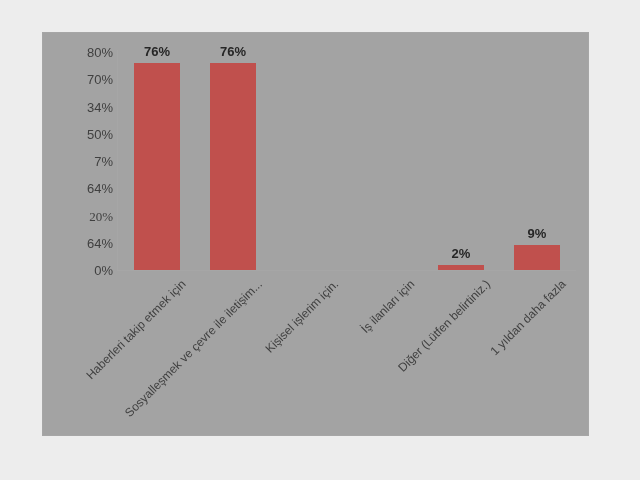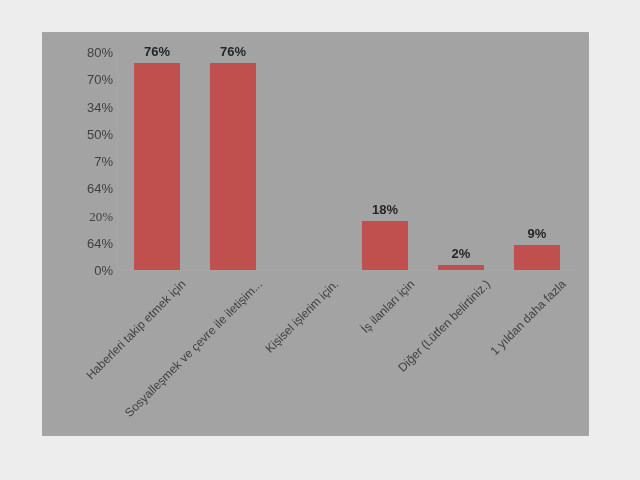--- a/index.html
+++ b/index.html
@@ -140,24 +140,20 @@
 
   <div id="bars-layer">
       <div class="bar-slot" style="left: 2px;">
         <div class="bar" style="height: 207.1px; background: rgb(192, 80, 77);"></div>
         <div class="bar-label" style="color: rgb(38, 38, 38); bottom: 211.1px;">76%</div>
       </div>
       <div class="bar-slot" style="left: 78px;">
         <div class="bar" style="height: 207.1px; background: rgb(192, 80, 77);"></div>
         <div class="bar-label" style="color: rgb(38, 38, 38); bottom: 211.1px;">76%</div>
       </div>
-      <div class="bar-slot" style="left: 230px;">
-        <div class="bar" style="height: 49.05px; background: rgb(192, 80, 77);"></div>
-        <div class="bar-label" style="color: rgb(38, 38, 38); bottom: 53.05px;">18%</div>
-      </div>
       <div class="bar-slot" style="left: 306px;">
         <div class="bar" style="height: 5.45px; background: rgb(192, 80, 77);"></div>
         <div class="bar-label" style="color: rgb(38, 38, 38); bottom: 9.45px;">2%</div>
       </div>
       <div class="bar-slot" style="left: 382px;">
         <div class="bar" style="height: 24.525px; background: rgb(192, 80, 77);"></div>
         <div class="bar-label" style="color: rgb(38, 38, 38); bottom: 28.525px;">9%</div>
       </div>
     </div>
 

